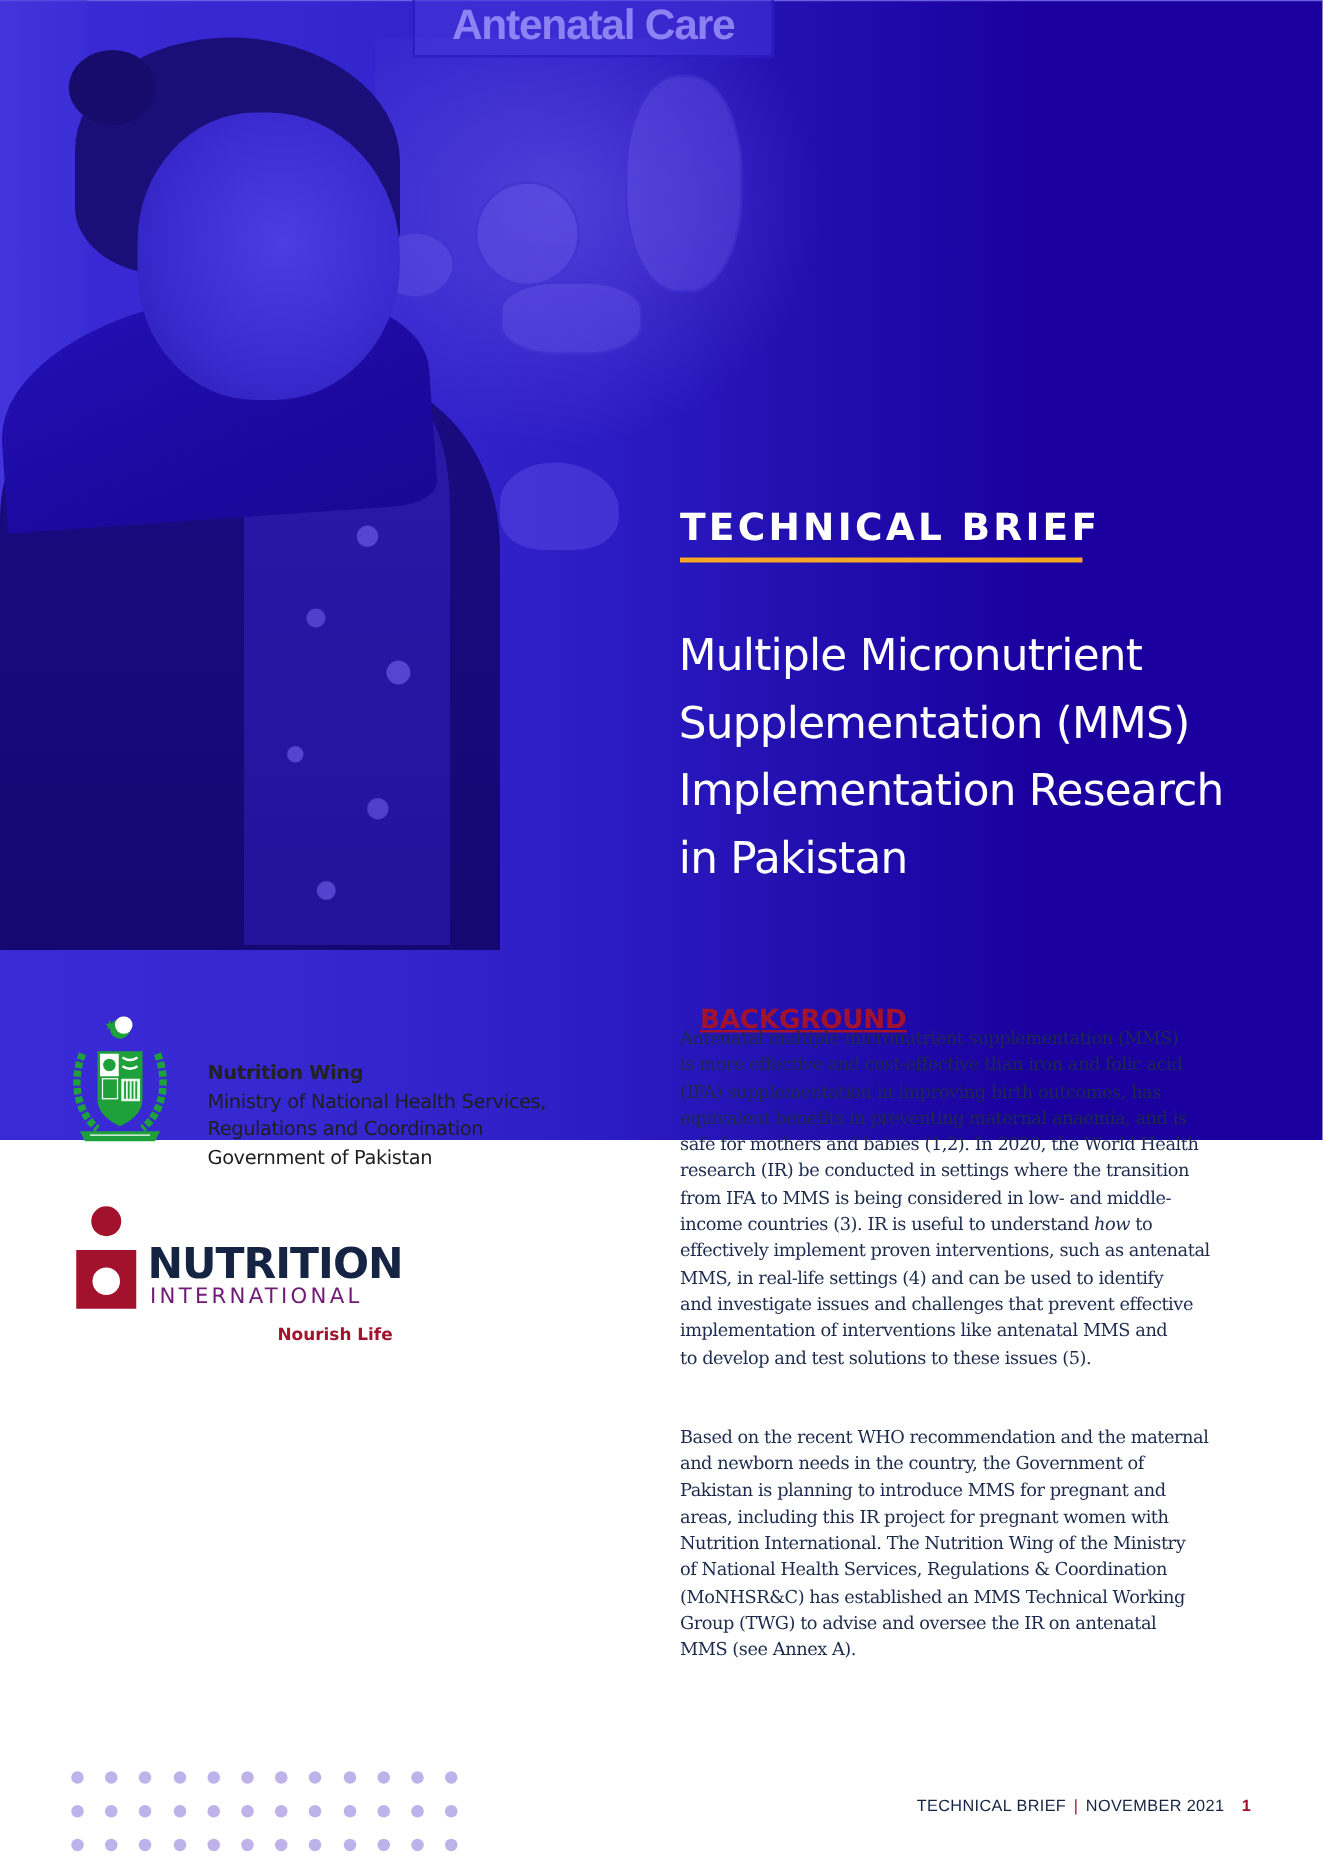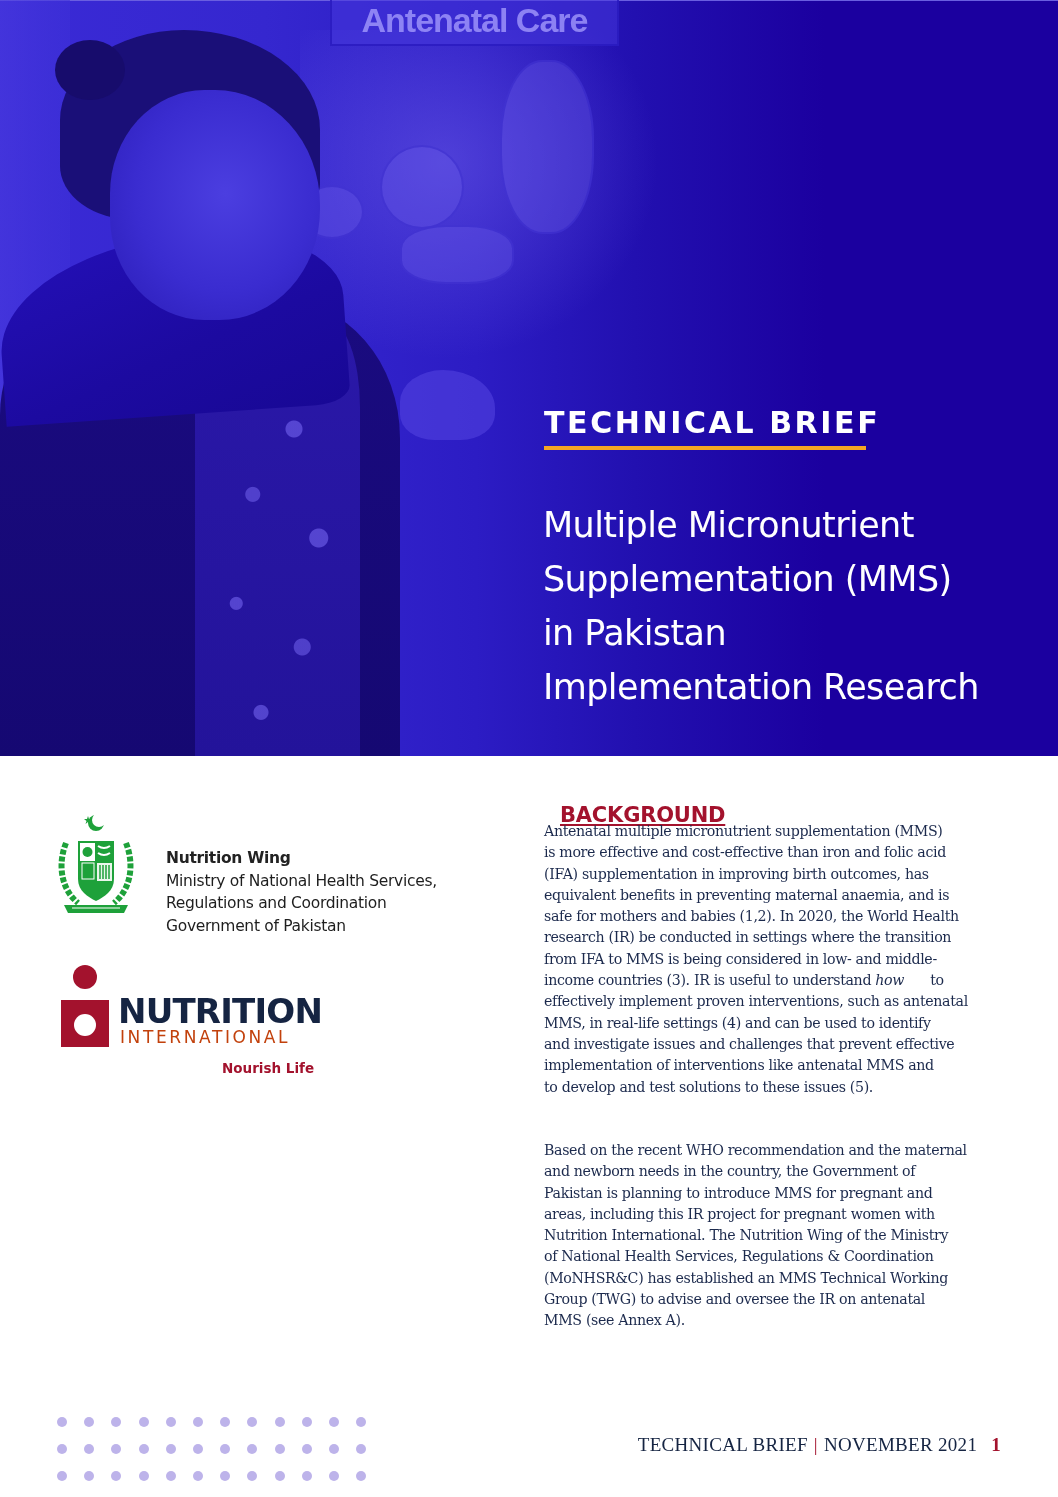--- a/index.html
+++ b/index.html
@@ -3,21 +3,21 @@
 <meta charset="utf-8">
 <style>
   html, body { margin: 0; padding: 0; }
   body {
     width: 1058px; height: 1497px; position: relative; overflow: hidden;
     background: #ffffff;
     font-family: "DejaVu Sans", sans-serif;
   }
   
   .hero {
-    position: absolute; left: 0; top: 0; width: 1058px; height: 756px;
+    position: absolute; left: 0; top: 0; width: 1058px; height: 912px;
     overflow: hidden;
     background: linear-gradient(90deg, #3a2ad6 0%, #3527cf 25%, #2c1cc4 45%, #2210b0 60%, #1b009f 78%, #1b009f 100%);
   }
   .hero .topline { position:absolute; left:0; top:0; width:100%; height:1px; background:#6a5ee0; }
   .hero .wall-left {
     position:absolute; left:0; top:0; width:70px; height:756px;
     background: linear-gradient(90deg, #4a3ce0, #3d30d8);
     opacity:.55;
   }
   .hero .poster {
@@ -111,21 +111,21 @@
 
   .ni-dot { position:absolute; left:73px; top:965px; width:24px; height:24px; border-radius:50%; background:#a3122d; }
   .ni-square { position:absolute; left:61px; top:1000px; width:48px; height:47px; background:#a3122d; }
   .ni-square .hole { position:absolute; left:13px; top:14px; width:22px; height:22px; border-radius:50%; background:#fff; }
   .ni-word {
     position:absolute; left:118px; top:992px; color:#152442;
     font-family:"DejaVu Sans", sans-serif; font-weight:bold; font-size:34px;
     line-height:38px; letter-spacing:-0.8px; white-space:nowrap;
   }
   .ni-sub {
-    position:absolute; left:120px; top:1026px; color:#c2410c;
+    position:absolute; left:120px; top:1026px; color:#701a75;
     font-family:"DejaVu Sans", sans-serif; font-weight:normal; font-size:17px;
     line-height:22px; letter-spacing:2.6px; white-space:nowrap;
   }
   .ni-tag {
     position:absolute; left:222px; top:1058px; color:#a3122d;
     font-family:"DejaVu Sans", sans-serif; font-weight:bold; font-size:13.5px;
     line-height:20px; white-space:nowrap;
   }
 
   
@@ -142,21 +142,21 @@
   .para span.line { display:block; white-space:nowrap; }
   .para em { font-style:italic; }
   .para1 { top:821px; }
   .para2 { top:1140px; }
 
   
   .dots { position:absolute; left:57px; top:1417px; width:320px; height:72px; }
   .dot { position:absolute; width:10px; height:10px; border-radius:50%; background:#bdb3ea; }
   .footer {
     position:absolute; right:57px; top:1436px; color:#152442;
-    font-family:Liberation Serif, serif; font-size:19px; line-height:18px;
+    font-family:Liberation Sans, sans-serif; font-size:13px; line-height:18px;
     white-space:nowrap; letter-spacing:0.3px;
   }
   .footer .sep { color:#a3122d; margin:0 6px; }
   .footer .page { color:#a3122d; font-weight:bold; margin-left:14px; }
 </style>
 </head>
 <body>
 
 <section class="hero">
   <div class="topline"></div>
@@ -174,22 +174,22 @@
   <div class="hair"></div>
   <div class="bun"></div>
   <div class="face"></div>
   <div class="hand"></div>
 
   <div class="brief-label">TECHNICAL BRIEF</div>
   <div class="brief-underline"></div>
   <h1 class="title" style="margin:0;">
     <span>Multiple Micronutrient</span>
     <span>Supplementation (MMS)</span>
+    <span>Implementation Research</span>
     <span>in Pakistan</span>
-    <span>Implementation Research</span>
   </h1>
 </section>
 
 <svg class="gov-emblem" viewBox="0 0 76 104">
 
   <circle cx="38" cy="10" r="8" fill="#1ea13a"></circle>
   <circle cx="41" cy="7" r="7" fill="#ffffff"></circle>
   <polygon points="30,3 31,6 34,6 31.5,8 32.5,11 30,9 27.5,11 28.5,8 26,6 29,6" fill="#1ea13a"></polygon>
 
   <path d="M8 30 C0 50, 2 75, 20 90" stroke="#1ea13a" stroke-width="6" fill="none" stroke-dasharray="5 2"></path>
@@ -224,21 +224,21 @@
 <h2 class="section-heading" style="margin:16px;text-decoration:underline;">BACKGROUND</h2>
 
 <div class="para para1">
   <span class="line">Antenatal multiple micronutrient supplementation (MMS)</span>
   <span class="line">is more effective and cost-effective than iron and folic acid</span>
   <span class="line">(IFA) supplementation in improving birth outcomes, has</span>
   <span class="line">equivalent benefits in preventing maternal anaemia, and is</span>
   <span class="line">safe for mothers and babies (1,2). In 2020, the World Health</span>
   <span class="line">research (IR) be conducted in settings where the transition</span>
   <span class="line">from IFA to MMS is being considered in low- and middle-</span>
-  <span class="line"><span style="white-space:pre;">income countries (3). IR is useful to understand </span><em>how</em><span style="white-space:pre;margin-left:22px;"> to</span></span>
+  <span class="line"><span style="white-space:pre;">income countries (3). IR is useful to understand </span><em>how</em><span style="white-space:pre;"> to</span></span>
   <span class="line">effectively implement proven interventions, such as antenatal</span>
   <span class="line">MMS, in real-life settings (4) and can be used to identify</span>
   <span class="line">and investigate issues and challenges that prevent effective</span>
   <span class="line">implementation of interventions like antenatal MMS and</span>
   <span class="line">to develop and test solutions to these issues (5).</span>
 </div>
 
 <div class="para para2">
   <span class="line">Based on the recent WHO recommendation and the maternal</span>
   <span class="line">and newborn needs in the country, the Government of</span>

